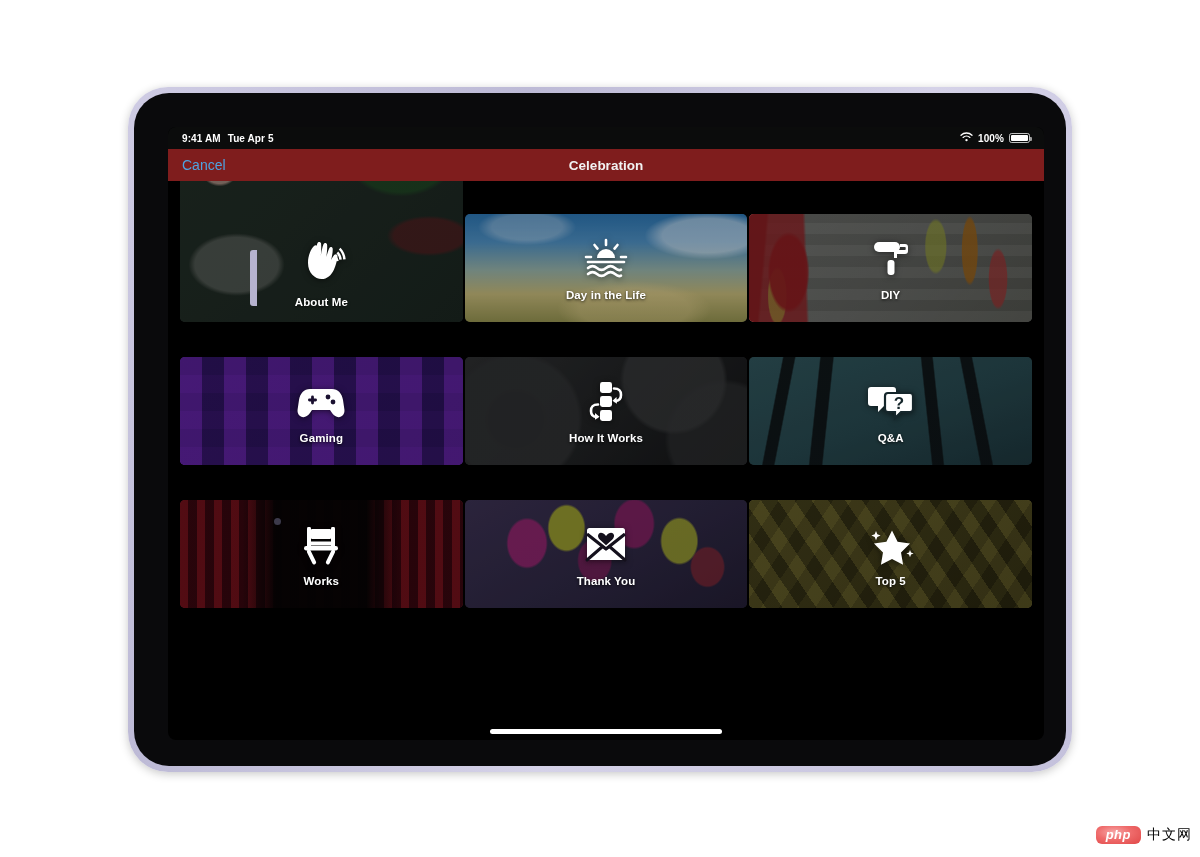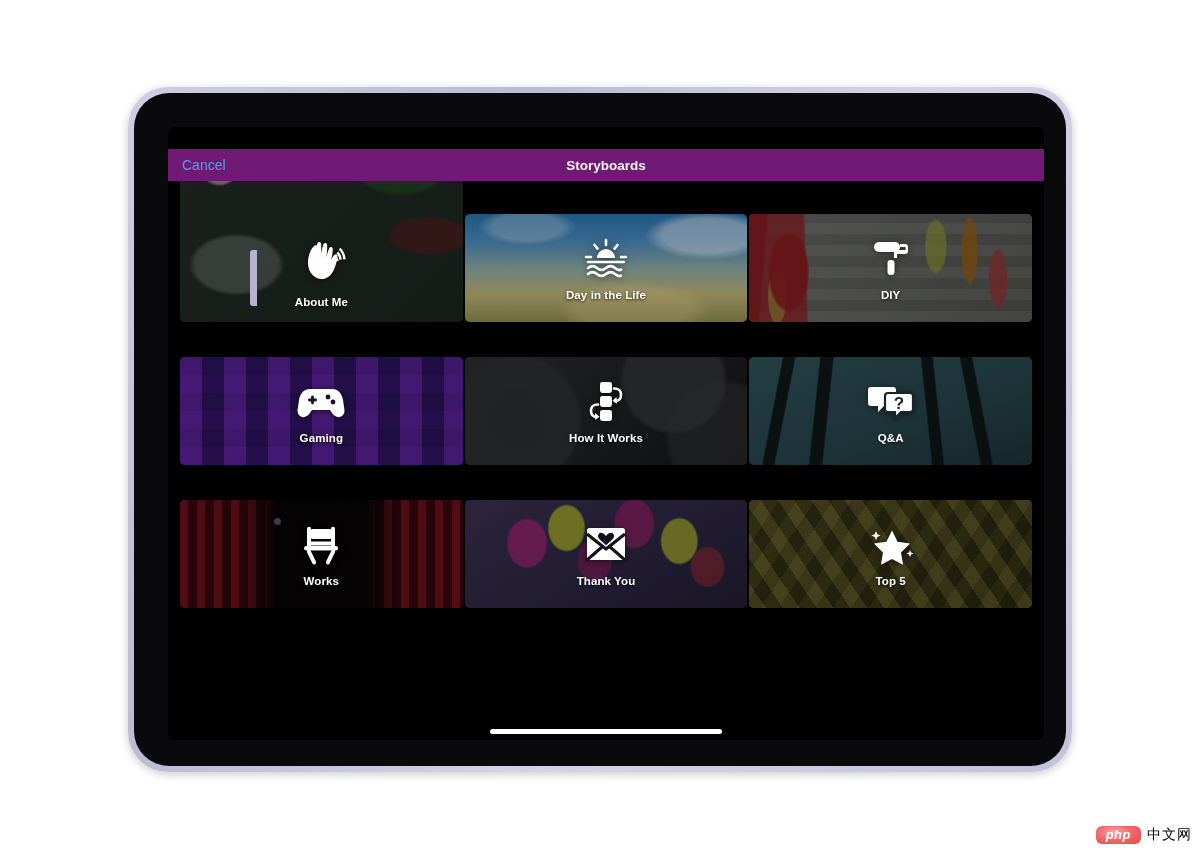--- a/index.html
+++ b/index.html
@@ -99,21 +99,21 @@
     background: #fff;
     border-radius: 1px;
   }
 
   
   #nav-bar {
     position: absolute;
     left: 0; top: 22px;
     width: 100%;
     height: 32px;
-    background: #701a75;
+    background: #7f1d1d;
     display: flex;
     align-items: center;
     z-index: 40;
   }
   #cancel-button {
     position: absolute;
     left: 14px;
     color: #4ea3e0;
     font-size: 14px;
     cursor: pointer;
@@ -523,24 +523,45 @@
                   <path d="M44 27l1 2.6 2.6 1-2.6 1-1 2.6-1-2.6-2.6-1 2.6-1z"></path>
                 </g>
               </svg>
             </div>
             <div class="card-label">Top 5</div>
           </div>
         </div>
 
       </div>
 
+      <div id="status-bar">
+        <div id="status-left">
+          <span>9:41 AM</span>
+          <span>Tue Apr 5</span>
+        </div>
+        <div id="status-right">
+          <span>
+            <svg width="13" height="10" viewBox="0 0 13 10">
+              <g fill="none" stroke="#fff" stroke-width="1.3" stroke-linecap="round">
+                <path d="M1 3.2a8 8 0 0 1 11 0"></path>
+                <path d="M3.1 5.4a5 5 0 0 1 6.8 0"></path>
+              </g>
+              <circle cx="6.5" cy="8.1" r="1.2" fill="#fff"></circle>
+            </svg>
+          </span>
+          <span>100%</span>
+          <span class="battery-shell">
+            <span class="battery-fill"></span>
+          </span>
+        </div>
+      </div>
 
       <div id="nav-bar">
         <button id="cancel-button">Cancel</button>
-        <div id="nav-title">Storyboards</div>
+        <div id="nav-title">Celebration</div>
       </div>
 
       <div id="home-indicator"></div>
 
     </div>
 
     <div id="camera-dot"></div>
   </div>
 
   <div class="hw-button" id="power-button"></div>

